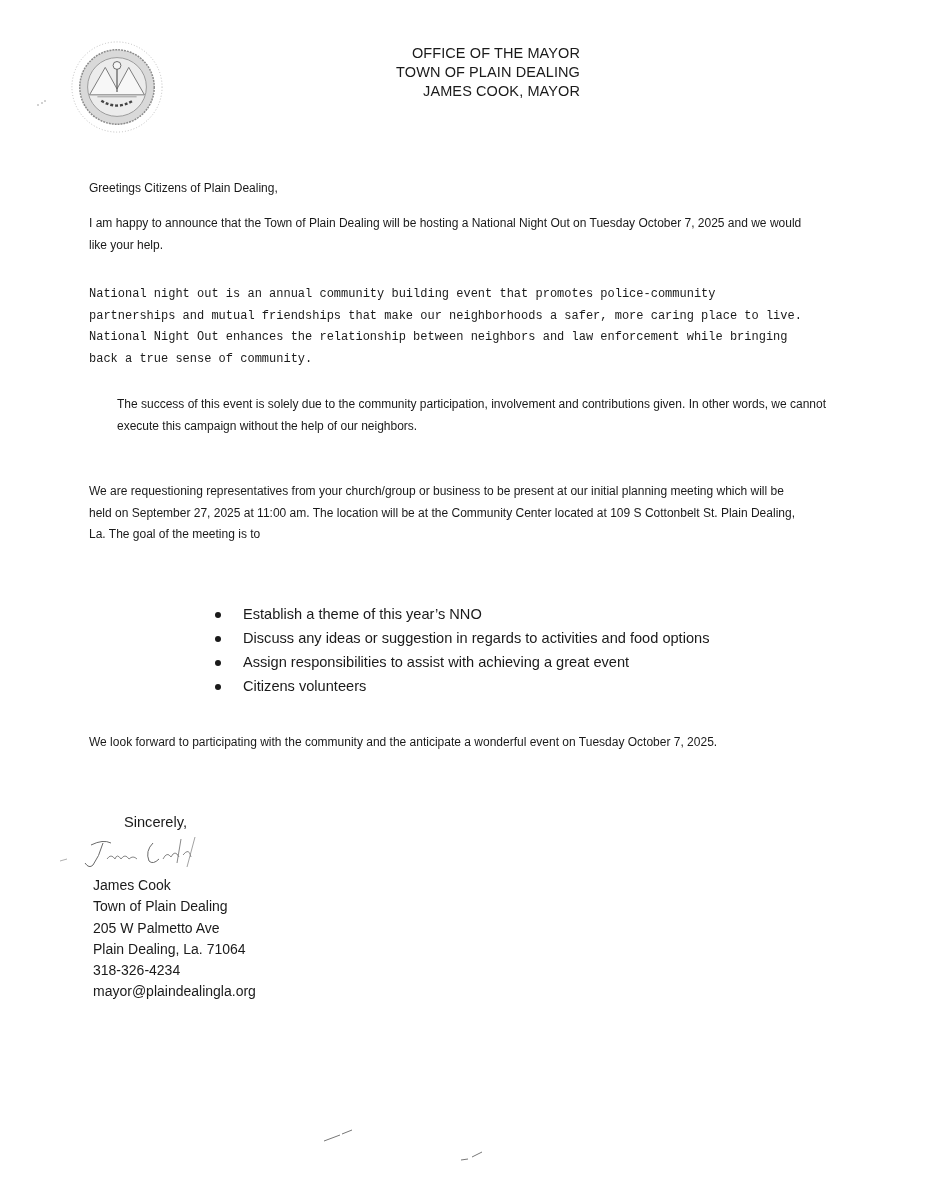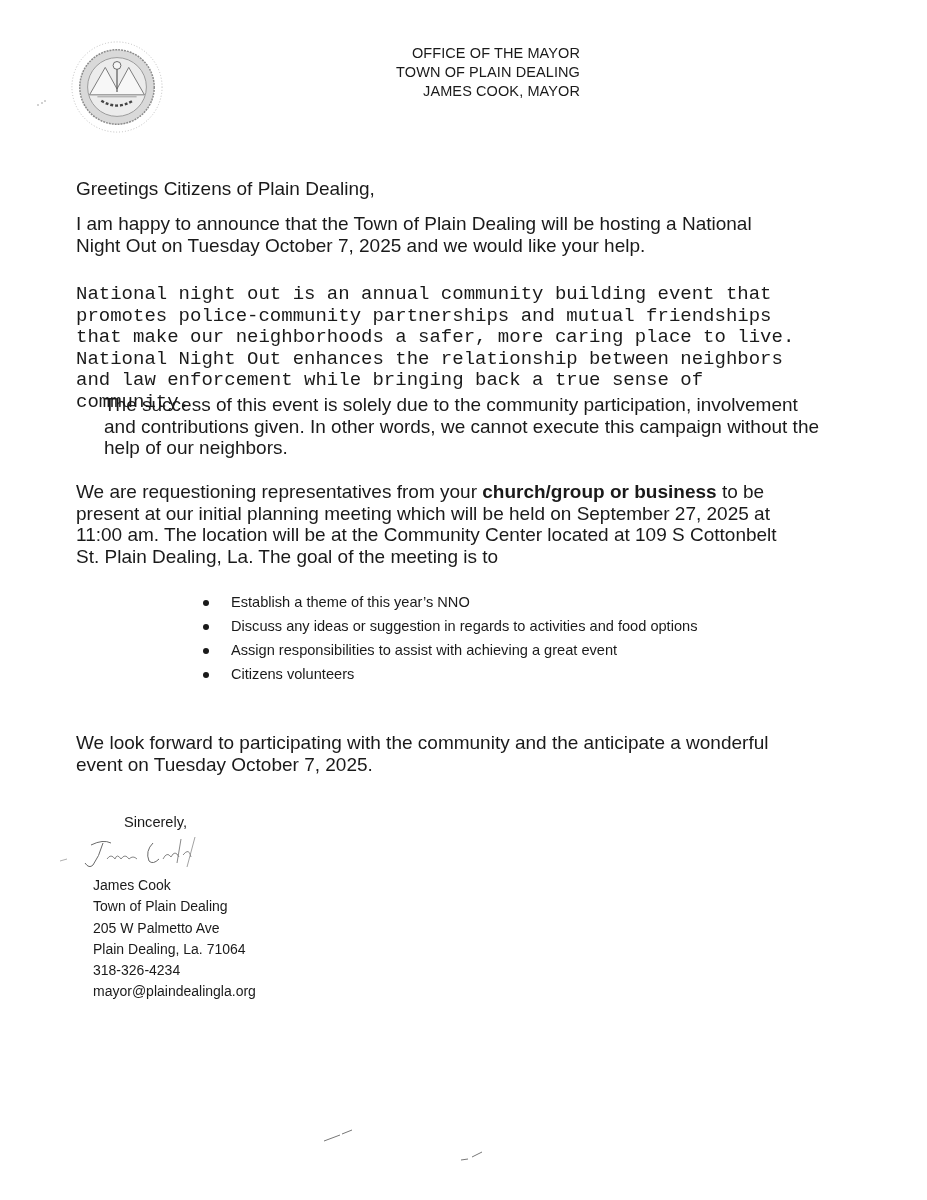--- a/index.html
+++ b/index.html
@@ -9,32 +9,32 @@
     color: #1a1a1a;
   }
   .seal {
     position: absolute; left: 68px; top: 38px; width: 98px; height: 98px;
   }
   .header {
     position: absolute; left: 300px; top: 44px; width: 280px;
     text-align: right; font-size: 14.5px; line-height: 19px; letter-spacing: 0.1px;
   }
   .body-text {
-    position: absolute; left: 76px; width: 720px;
-    font-size: 19px; line-height: 21.5px;
+    position: absolute; left: 89px; width: 720px;
+    font-size: 12px; line-height: 21.5px;
   }
   .body-text p { margin: 0; }
   #greeting { top: 178px; }
   #p1 { top: 213px; }
   #p2 { top: 284px; font-family: Liberation Mono, monospace; }
   #p3 { top: 394px; margin-left: 28px; }
   #p4 { top: 481px; }
-  .bold { font-weight: bold; }
+  .bold { font-weight: normal; }
   ul.goals {
-    position: absolute; left: 203px; top: 590px; margin: 0; padding: 0; list-style: none;
+    position: absolute; left: 203px; top: 590px; margin: 12px; padding: 0; list-style: none;
     font-size: 14.6px; line-height: 24px;
   }
   ul.goals li { position: relative; padding-left: 28px; }
   ul.goals li .bullet {
     position: absolute; left: 0; top: 10px; width: 6px; height: 6px; border-radius: 50%; background: #1a1a1a;
   }
   #p5 { top: 720px; margin-top: 12px; }
   .closing {
     position: absolute; left: 93px; top: 812px;
     font-size: 14.6px; line-height: 21.5px; margin-left: 31px;

